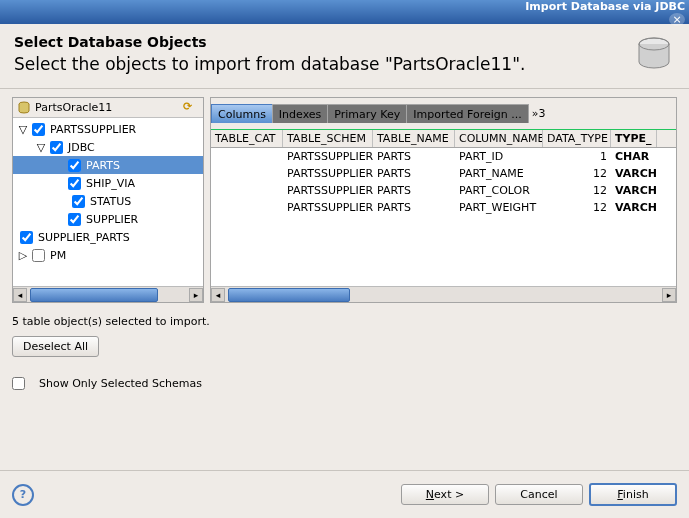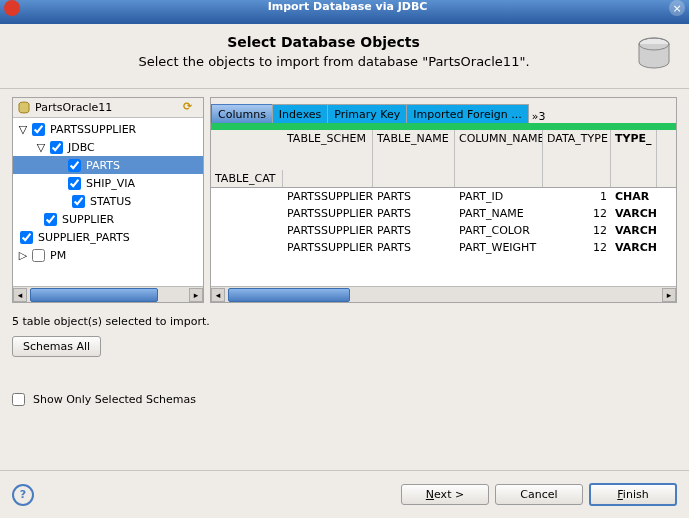--- a/index.html
+++ b/index.html
@@ -1,26 +1,26 @@
 <!DOCTYPE html>
 <html><head>
 <meta charset="utf-8">
 <style>
 * { box-sizing: border-box; margin: 0; padding: 0; font-family: "DejaVu Sans", "Lucida Sans", sans-serif; font-size: 11px; }
 body { background: #efebe7; width: 689px; height: 518px; overflow: hidden; }
 
-.titlebar { height: 24px; background: linear-gradient(to bottom, #5a90d0, #2a5aa0); color: #fff; display: flex; align-items: flex-start; padding: 0 4px; }
+.titlebar { height: 24px; background: linear-gradient(to bottom, #5a90d0, #2a5aa0); color: #fff; display: flex; align-items: flex-end; padding: 0 4px; flex-direction: column; }
 .titlebar .icon { width: 16px; height: 16px; background: #dd3a2a; border-radius: 50%; margin-right: 6px; display: inline-block; position: relative; }
 .titlebar .title { flex: 1; text-align: center; font-weight: bold; }
 .titlebar .close { width: 16px; height: 16px; border-radius: 50%; background: rgba(255,255,255,0.25); color: #fff; display: flex; align-items: center; justify-content: center; cursor: pointer; }
 
-.header { padding: 10px 14px 6px; display: flex; align-items: flex-start; text-align: center; }
+.header { padding: 10px 14px 6px; display: flex; align-items: flex-start; }
 .header .htxt { flex: 1; }
 .header h1 { font-size: 14px; font-weight: bold; color: #000; margin-bottom: 4px; }
-.header p { font-size: 13px; color: #000; margin-left: 21px; }
+.header p { font-size: 17px; color: #000; }
 .header .dbicon { width: 42px; height: 42px; position: relative; }
 .header .dbicon svg { width: 42px; height: 42px; }
 
 .divider { height: 1px; background: #c8c4bf; margin: 6px 0 8px; }
 
 .content { padding: 0 12px; }
 
 .panels { display: flex; gap: 6px; }
 .tree-panel, .grid-panel { border: 1px solid #a5a5a5; background: #efebe7; }
 .tree-panel { width: 192px; height: 206px; display: flex; flex-direction: column; }
@@ -35,39 +35,39 @@
 .tree-row { display: flex; align-items: center; height: 18px; padding-left: 4px; }
 .tree-row.selected { background: #5a90d0; color: #fff; }
 .tree-row .twisty { width: 12px; text-align: center; cursor: pointer; user-select: none; }
 .tree-row .cb { width: 13px; height: 13px; margin: 0 3px; }
 .tree-row .label { padding-left: 2px; }
 
 .hscroll { height: 16px; background: #e4e0dc; border-top: 1px solid #bbb; display: flex; align-items: center; }
 .hscroll .thumb { height: 14px; background: linear-gradient(to bottom,#8ab5e8,#4a7cc0); border: 1px solid #3a6cb0; border-radius: 2px; }
 .hscroll .arrow { width: 14px; height: 14px; background: #d8d4cf; border: 1px solid #aaa; display: flex; align-items: center; justify-content: center; font-size: 9px; cursor: pointer; }
 
-.tabs { display: flex; align-items: flex-end; border-bottom: 7px solid #22c55e; background: #efebe7; height: 32px; }
-.tab { padding: 2px 6px; border: 1px solid #a5a5a5; border-bottom: none; margin-right: -1px; background: #0ea5e9; cursor: pointer; height: 19px; display: flex; align-items: center; font-size: 11px; }
+.tabs { display: flex; align-items: center; border-bottom: 1px solid #22c55e; background: #efebe7; height: 32px; }
+.tab { padding: 2px 6px; border: 1px solid #a5a5a5; border-bottom: none; margin-right: -1px; background: #737373; cursor: pointer; height: 19px; display: flex; align-items: center; font-size: 11px; }
 .tab.active { background: linear-gradient(to bottom,#a8c8f0,#5a90d0); color: #000; border-color: #4a7cc0; }
 .tab-more { padding: 0 4px; font-size: 10px; cursor: pointer; }
 
 .grid-head { display: flex; background: #efebe7; border-bottom: 1px solid #a5a5a5; }
 .gh { border-right: 1px solid #c0c0c0; padding: 2px 4px; font-size: 11px; color: #000; overflow: hidden; white-space: nowrap; }
 .grid-body { flex: 1; background: #fff; overflow: hidden; }
 .grow { display: flex; height: 17px; align-items: center; }
 .gc { padding: 0 4px; overflow: hidden; white-space: nowrap; font-size: 11px; }
 .gc.num { text-align: right; }
 
-.c0 { width: 72px; margin-top: 40px; } .c1 { width: 90px; } .c2 { width: 82px; } .c3 { width: 88px; } .c4 { width: 68px; } .c5 { width: 46px; font-weight: bold; }
+.c0 { width: 72px; } .c1 { width: 90px; } .c2 { width: 82px; } .c3 { width: 88px; } .c4 { width: 68px; } .c5 { width: 46px; font-weight: bold; }
 
 .status { margin-top: 12px; font-size: 11px; color: #000; }
 .btn { border: 1px solid #9c9c9c; background: linear-gradient(to bottom,#fdfdfd,#e5e1dc); border-radius: 3px; padding: 3px 10px; cursor: pointer; font-size: 11px; }
 .deselect { margin-top: 8px; }
 
-.checkrow { margin-top: 36px; display: flex; align-items: flex-start; gap: 8px; }
+.checkrow { margin-top: 20px; display: flex; align-items: flex-start; gap: 14px; }
 
 .bottombar { position: absolute; bottom: 0; left: 0; right: 0; height: 48px; border-top: 1px solid #c8c4bf; display: flex; align-items: center; padding: 0 12px; background: #efebe7; }
 .help { width: 22px; height: 22px; border: 2px solid #4a7cc0; border-radius: 50%; color: #4a7cc0; display: flex; align-items: center; justify-content: center; font-weight: bold; cursor: pointer; }
 .bottombar .spacer { flex: 1; }
 .bottombar .btn { min-width: 88px; margin-left: 6px; text-align: center; }
 .bottombar .btn.default { border: 2px solid #4a7cc0; }
 .mnemonic { text-decoration: underline; }
 </style>
 </head>
 <body>
@@ -122,21 +122,21 @@
             <span class="label">PARTS</span>
           </div>
           <div class="tree-row" style="padding-left:52px">
             <input type="checkbox" class="cb" checked="" style="">
             <span class="label">SHIP_VIA</span>
           </div>
           <div class="tree-row" style="padding-left:56px">
             <input type="checkbox" class="cb" checked="" style="">
             <span class="label">STATUS</span>
           </div>
-          <div class="tree-row" style="padding-left:28px">
+          <div class="tree-row" style="padding-left:52px">
             <input type="checkbox" class="cb" checked="" style="">
             <span class="label">SUPPLIER</span>
           </div>
           <div class="tree-row" style="">
             <input type="checkbox" class="cb" checked="" style="">
             <span class="label">SUPPLIER_PARTS</span>
           </div>
           <div class="tree-row" style="padding-left:4px">
             <span class="twisty">▷</span>
             <input type="checkbox" class="cb" style="">
@@ -215,21 +215,21 @@
         <span class="arrow">◂</span>
         <div style="flex:1; margin:0 1px;">
             <div class="thumb" style="width:28%; margin-left:2px"></div>
           </div>
         <span class="arrow">▸</span>
       </div>
     </div>
   </div>
 
   <div class="status">5 table object(s) selected to import.</div>
-  <button class="btn deselect">Schemas All</button>
+  <button class="btn deselect">Deselect All</button>
 
   <div class="checkrow">
     <input type="checkbox" style="">
     <span>Show Only Selected Schemas</span>
   </div>
 </div>
 
 <div class="bottombar">
   <div class="help">?</div>
   <div class="spacer"></div>

